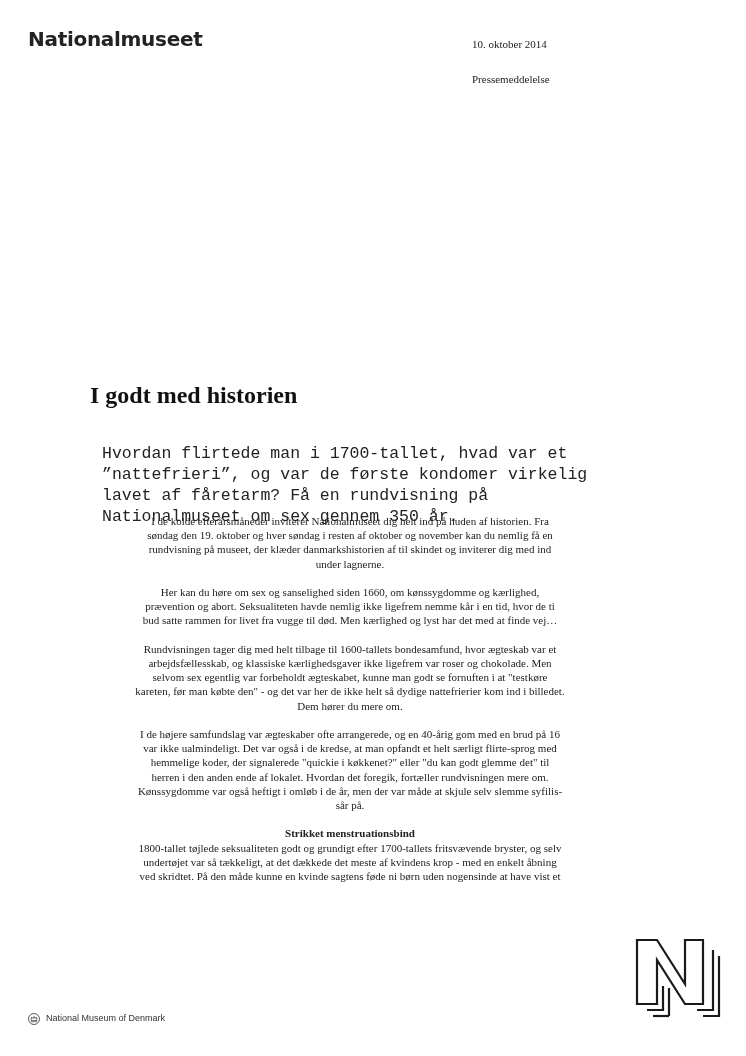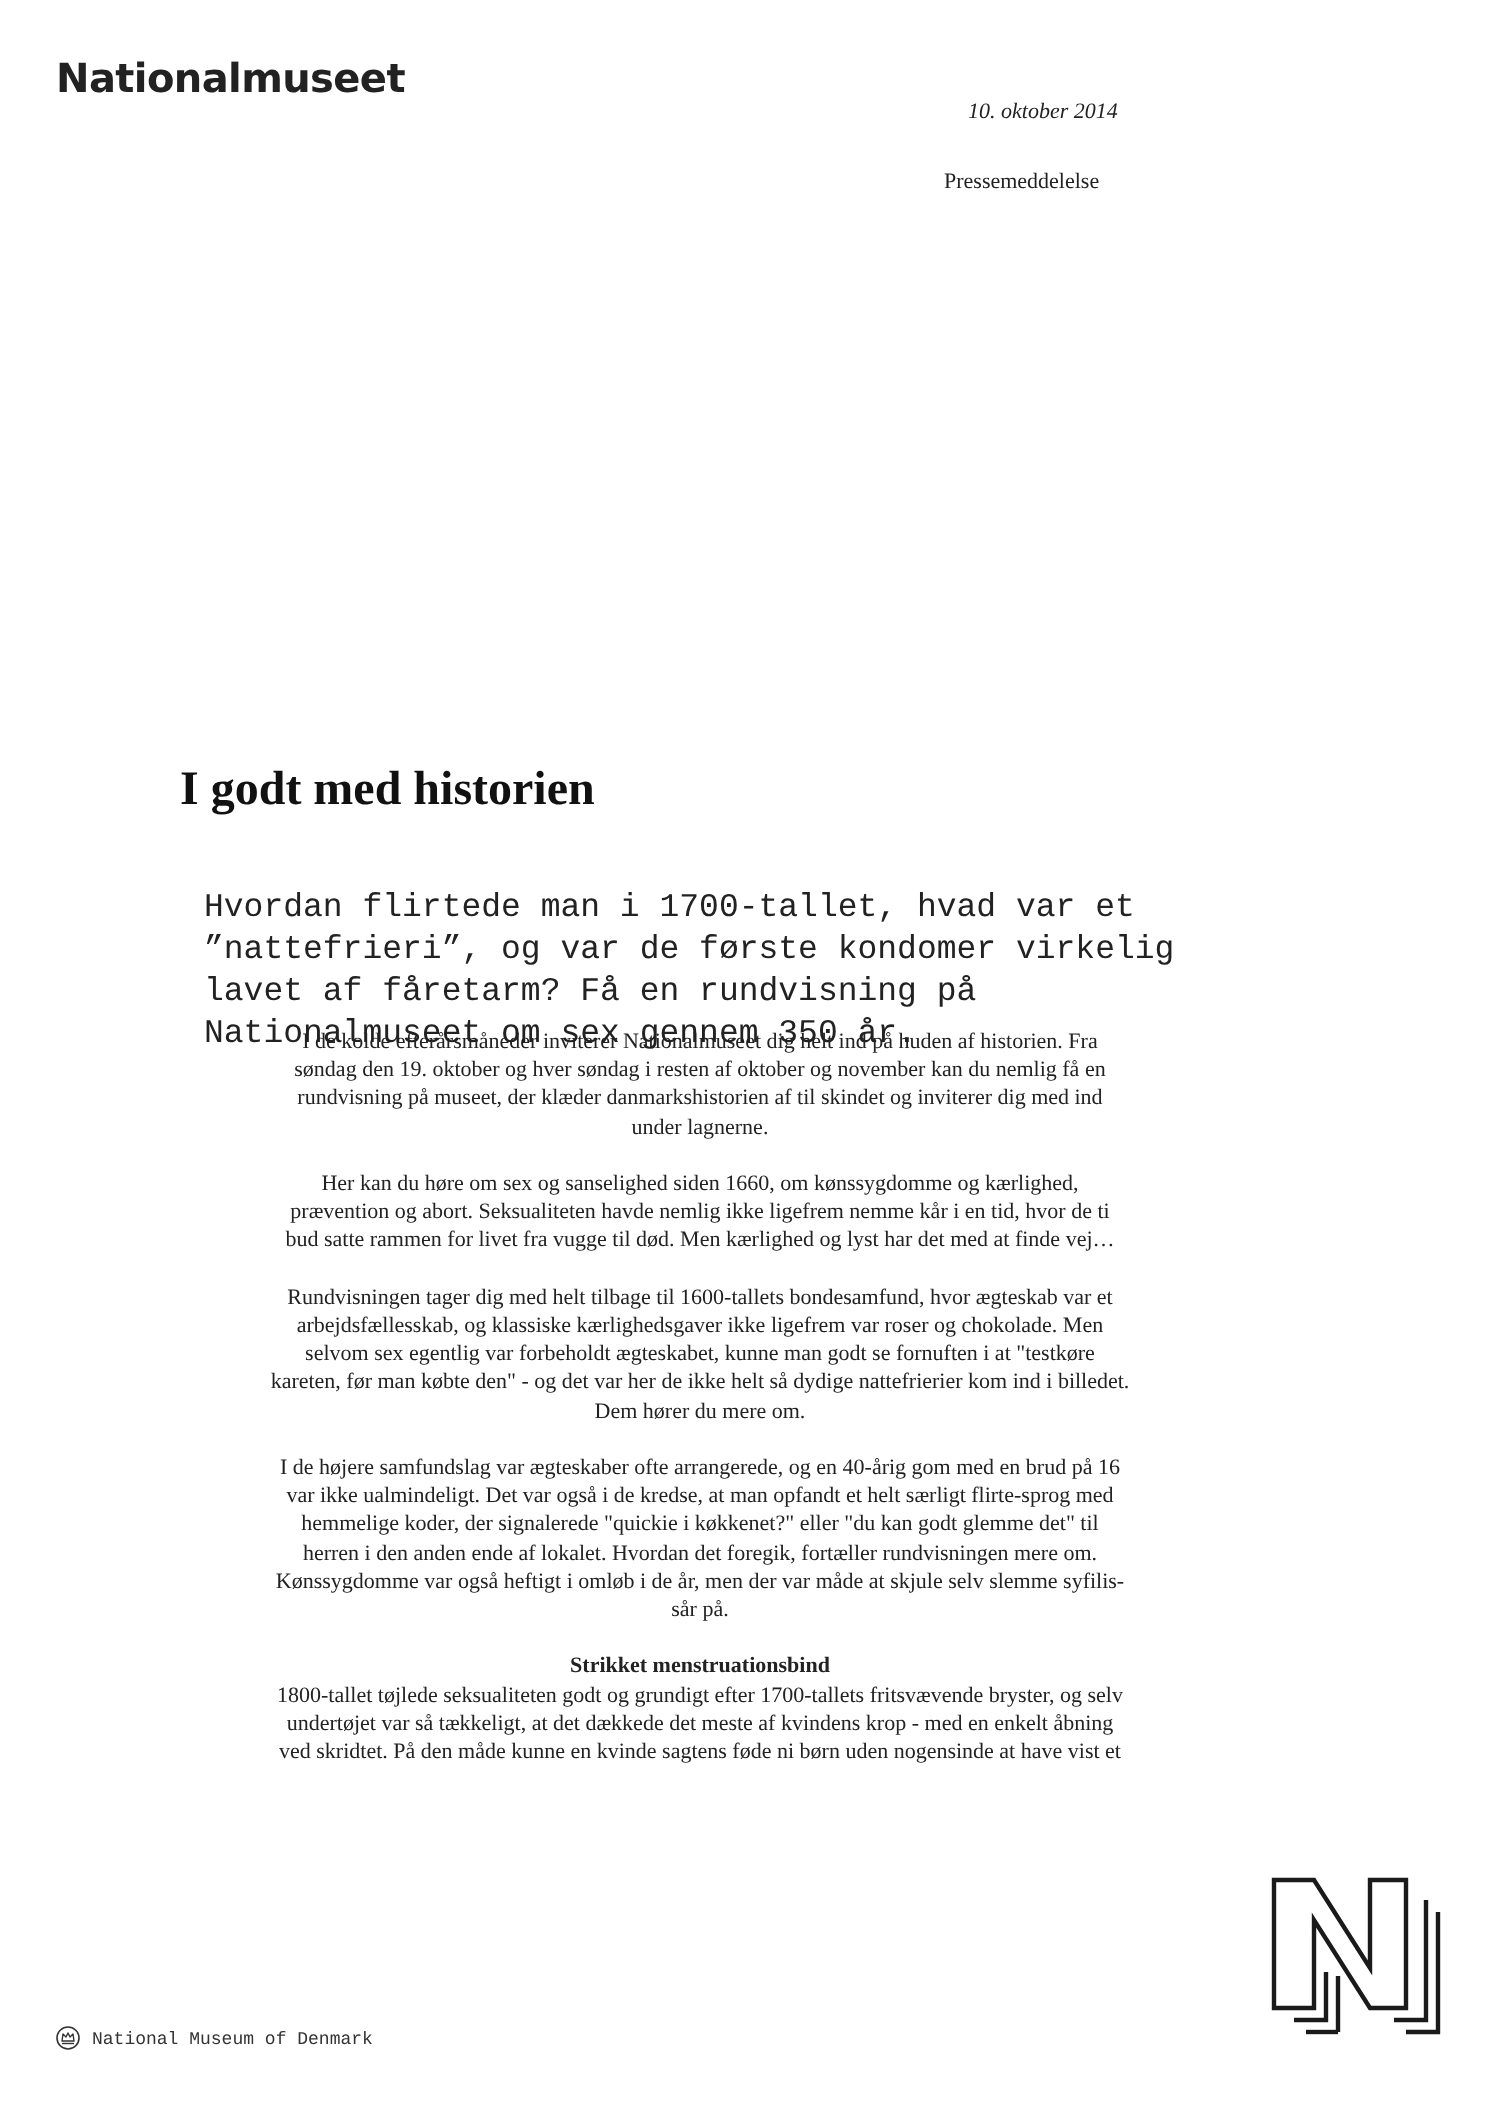--- a/index.html
+++ b/index.html
@@ -10,42 +10,42 @@
   .brand {
     position: absolute; left: 28px; top: 27px;
     font-family: "DejaVu Sans", sans-serif; font-size: 20px; font-weight: bold;
     color: #222; letter-spacing: -0.3px;
   }
   .meta {
     position: absolute; left: 472px; top: 36px;
     font-family: "Liberation Serif", serif; font-size: 11px; color: #222;
     line-height: 17px;
   }
-  .meta .date { margin: 12px; font-style: italic; }
+  .meta .date { margin: 0; }
   .meta .type { margin: 18px 0 0 0; }
   .meta .contact { margin-top: 52px; }
   .meta .contact div { line-height: 17.5px; }
   .meta .b { font-weight: bold; }
   .title {
     position: absolute; left: 90px; top: 382px; margin: 0;
     font-family: "Liberation Serif", serif; font-size: 24px; font-weight: bold; color: #111;
   }
   .lead {
     position: absolute; left: 90px; top: 431px; width: 520px; margin: 12px;
     font-family: Liberation Mono, monospace; font-size: 16.5px; line-height: 21px; color: #222;
   }
   .body {
     position: absolute; left: 90px; top: 514px; width: 520px;
     font-family: "Liberation Serif", serif; font-size: 11px; line-height: 14.2px; color: #222; text-align: center;
   }
   .body p { margin: 0 0 14.2px 0; white-space: pre-line; }
   .body h3 { margin: 0; font-size: 11px; font-weight: bold; line-height: 14.2px; }
   .footer {
-    position: absolute; left: 28px; top: 1013px; display: flex; align-items: flex-end;
-    font-family: Liberation Mono, monospace; font-size: 9px; color: #333;
+    position: absolute; left: 28px; top: 1013px; display: flex; align-items: flex-start;
+    font-family: Liberation Sans, sans-serif; font-size: 9px; color: #333;
   }
   .footer .crown { width: 12px; height: 12px; margin-right: 6px; }
   .nlogo { position: absolute; left: 633px; top: 936px; width: 90px; height: 84px; }
 </style>
 </head>
 <body>
 
 <div class="brand">Nationalmuseet</div>
 
 <div class="meta">

